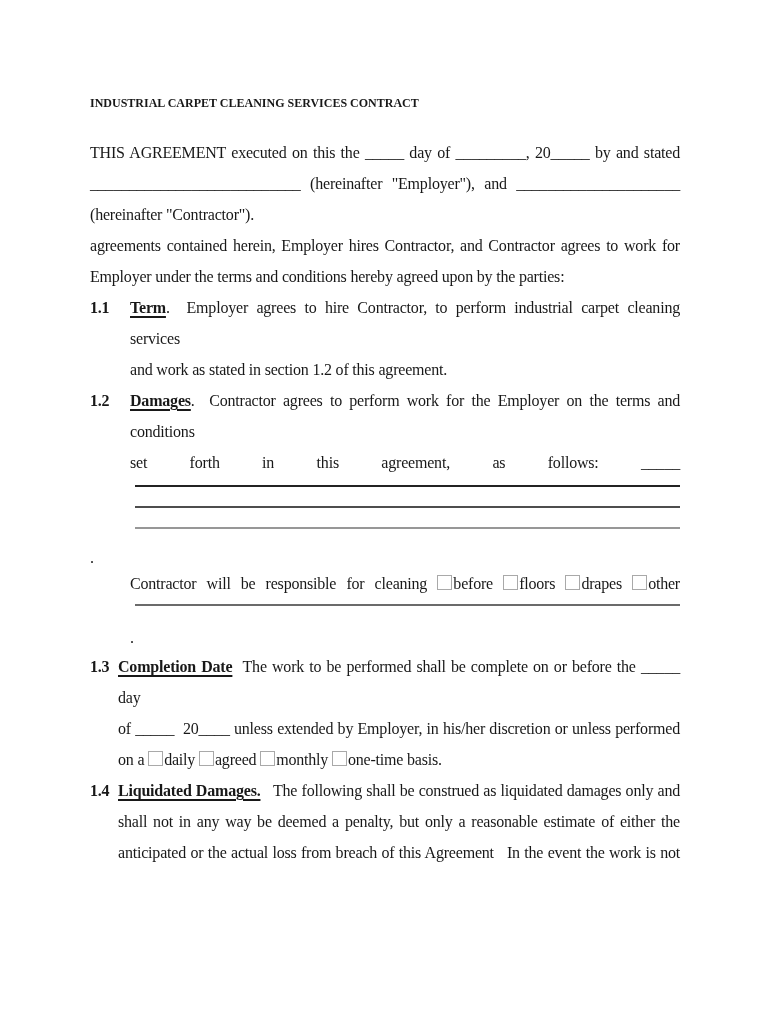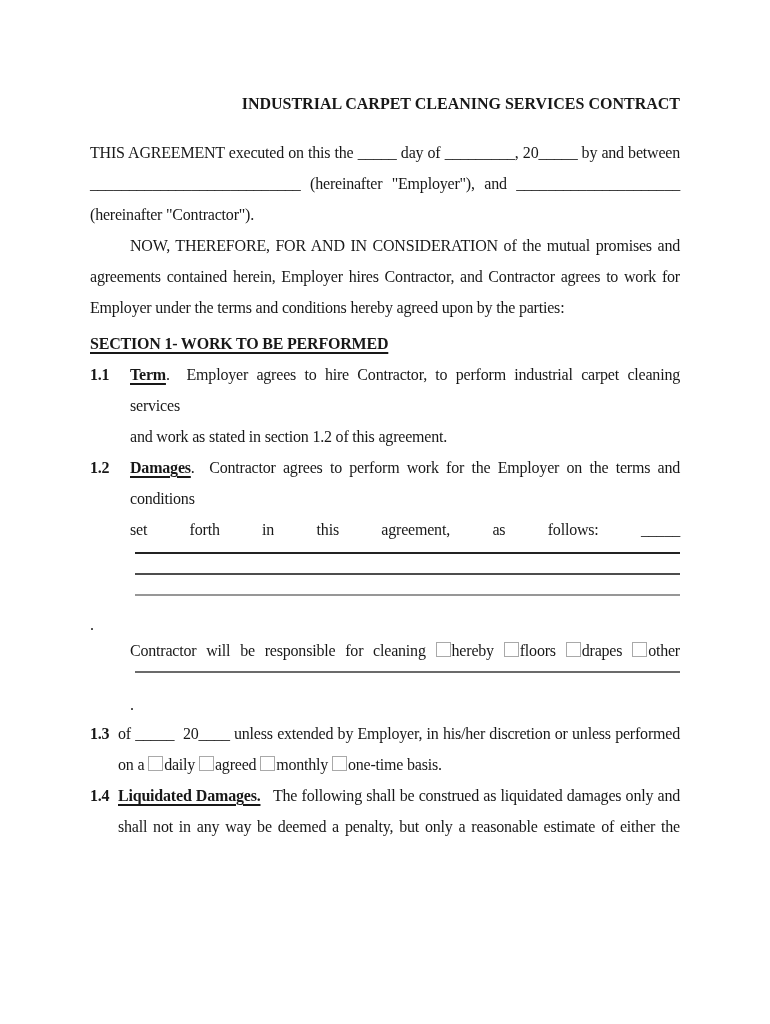--- a/index.html
+++ b/index.html
@@ -5,22 +5,22 @@
   html,body { margin:0; padding:0; background:#ffffff; }
   body { width:770px; height:1024px; overflow:hidden; }
   .page {
     position:relative; width:770px; height:1024px; background:#ffffff;
     font-family:"Liberation Serif","DejaVu Serif",serif;
     font-size:16px; color:#181818; letter-spacing:-0.2px;
   }
   .content { position:absolute; left:90px; right:90px; top:0; }
 
   .doc-title {
-    margin:94px 0 0 0; text-align:right;
-    font-weight:bold; font-size:16px; line-height:19px; letter-spacing:0;
+    margin:94px 0 0 0; text-align:left;
+    font-weight:bold; font-size:12px; line-height:19px; letter-spacing:0;
   }
 
   .line { line-height:31px; white-space:normal; }
   .jl { text-align:justify; text-align-last:justify; }
   .p-intro { margin-top:24px; }
   .sec-h { margin-top:5px; }
   .bu { font-weight:bold; text-decoration:underline; text-underline-offset:3px; text-decoration-thickness:1.5px; }
 
   .clause { position:relative; }
   .clause .num { position:absolute; left:0; top:0; font-weight:bold; line-height:31px; }
@@ -47,32 +47,30 @@
 </style>
 </head>
 <body>
 
 <div class="page">
   <div class="content">
 
     <h1 class="doc-title">INDUSTRIAL CARPET CLEANING SERVICES CONTRACT</h1>
 
     <div class="p-intro">
-      <div class="line jl">THIS AGREEMENT executed on this the _____ day of _________, 20_____ by and between</div>
+      <div class="line jl">THIS AGREEMENT executed on this the _____ day of _________, 20_____ by and stated</div>
       <div class="line jl">___________________________ (hereinafter "Employer"), and _____________________</div>
       <div class="line">(hereinafter "Contractor").</div>
     </div>
 
     <div>
-      <div class="line jl" style="text-indent:40px">NOW, THEREFORE, FOR AND IN CONSIDERATION of the mutual promises and</div>
       <div class="line jl">agreements contained herein, Employer hires Contractor, and Contractor agrees to work for</div>
       <div class="line">Employer under the terms and conditions hereby agreed upon by the parties:</div>
     </div>
 
-    <div class="line sec-h"><span class="bu">SECTION 1- WORK TO BE PERFORMED</span></div>
 
     <div class="clause mt18">
       <span class="num">1.1</span>
       <div class="ind40">
         <div class="line jl"><span class="bu">Term</span><span>.&nbsp; Employer agrees to hire Contractor, to perform industrial carpet cleaning services</span></div>
         <div class="line">and work as stated in section 1.2 of this agreement.</div>
       </div>
     </div>
 
     <div class="clause">
@@ -87,48 +85,50 @@
       <div class="rule r1"></div>
       <div class="rule r2"></div>
       <div class="rule r3"></div>
     </div>
 
     <div class="line dot1">.</div>
 
     <div class="ind40">
       <div class="line jl">
         <span>Contractor will be responsible for cleaning</span>
-        <span class="opt"><span class="cb"></span><span>hereby</span></span>
+        <span class="opt"><span class="cb"></span><span>before</span></span>
         <span class="opt"><span class="cb"></span><span>floors</span></span>
         <span class="opt"><span class="cb"></span><span>drapes</span></span>
         <span class="opt"><span class="cb"></span><span>other</span></span>
       </div>
     </div>
 
     <div class="rule4"></div>
 
     <div class="line dot2">.</div>
 
     <div class="clause">
       <span class="num">1.3</span>
       <div class="ind28">
+        <div class="line jl"><span class="bu">Completion Date</span><span>&nbsp; The work to be performed shall be complete on or before the _____ day</span></div>
         <div class="line jl">of _____&nbsp; 20____ unless extended by Employer, in his/her discretion or unless performed</div>
         <div class="line">
           <span>on a</span>
           <span class="opt"><span class="cb"></span><span>daily</span></span>
           <span class="opt"><span class="cb"></span><span>agreed</span></span>
           <span class="opt"><span class="cb"></span><span>monthly</span></span>
           <span class="opt"><span class="cb"></span><span>one-time</span></span>
           <span>basis.</span>
         </div>
       </div>
     </div>
 
     <div class="clause">
       <span class="num">1.4</span>
       <div class="ind28">
         <div class="line jl"><span class="bu">Liquidated Damages.</span><span>&nbsp;&nbsp; The following shall be construed as liquidated damages only and</span></div>
         <div class="line jl">shall not in any way be deemed a penalty, but only a reasonable estimate of either the</div>
+        <div class="line jl">anticipated or the actual loss from breach of this Agreement&nbsp;&nbsp; In the event the work is not</div>
       </div>
     </div>
 
   </div>
 </div>
 
 </body></html>

